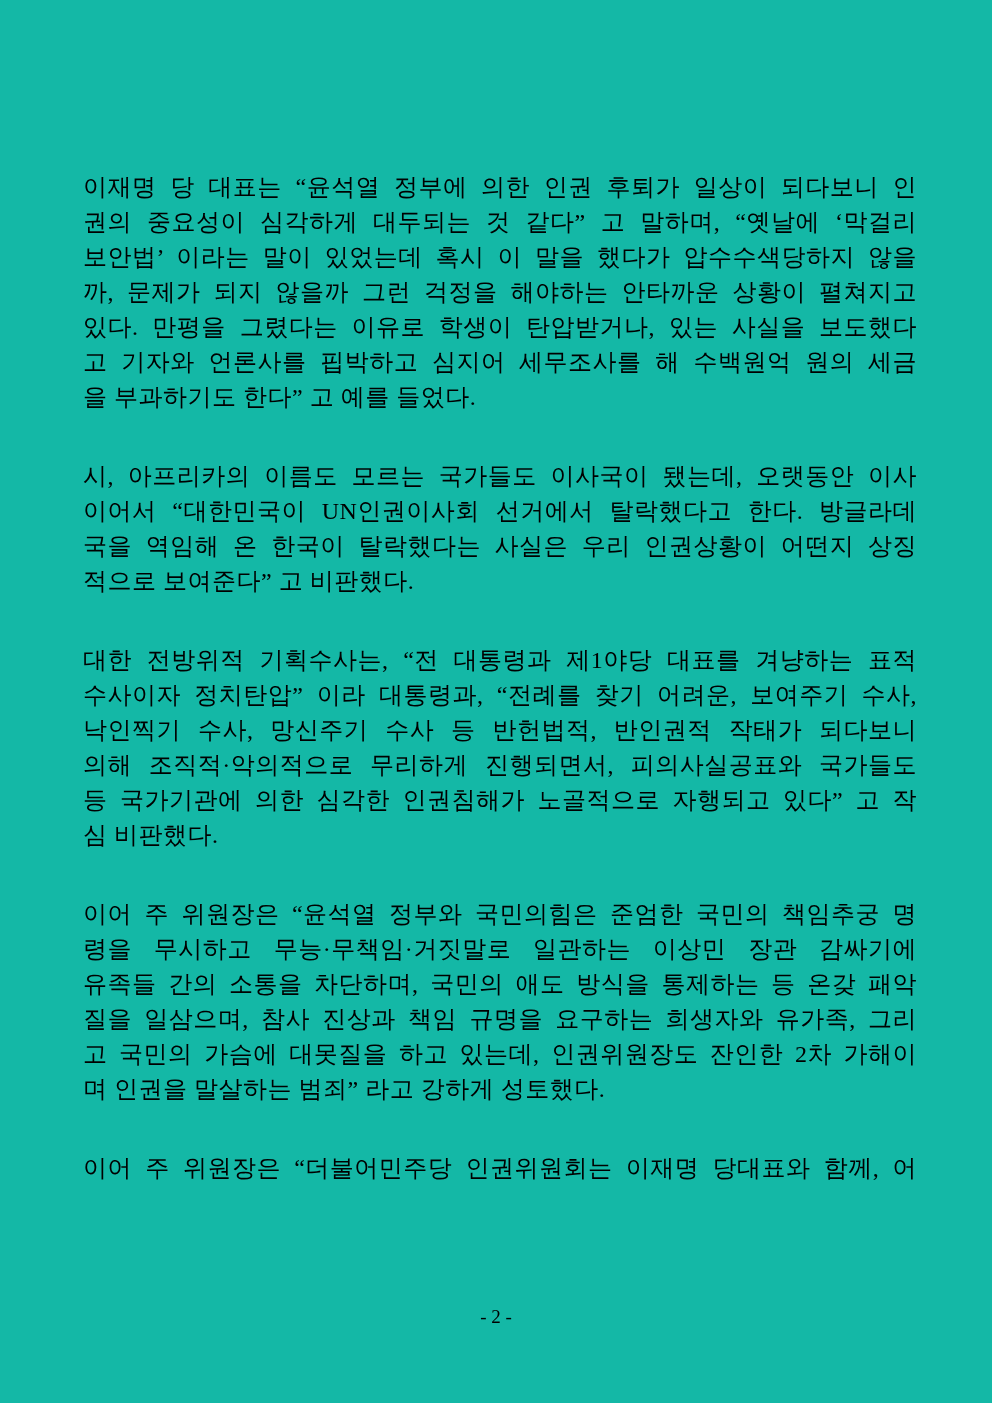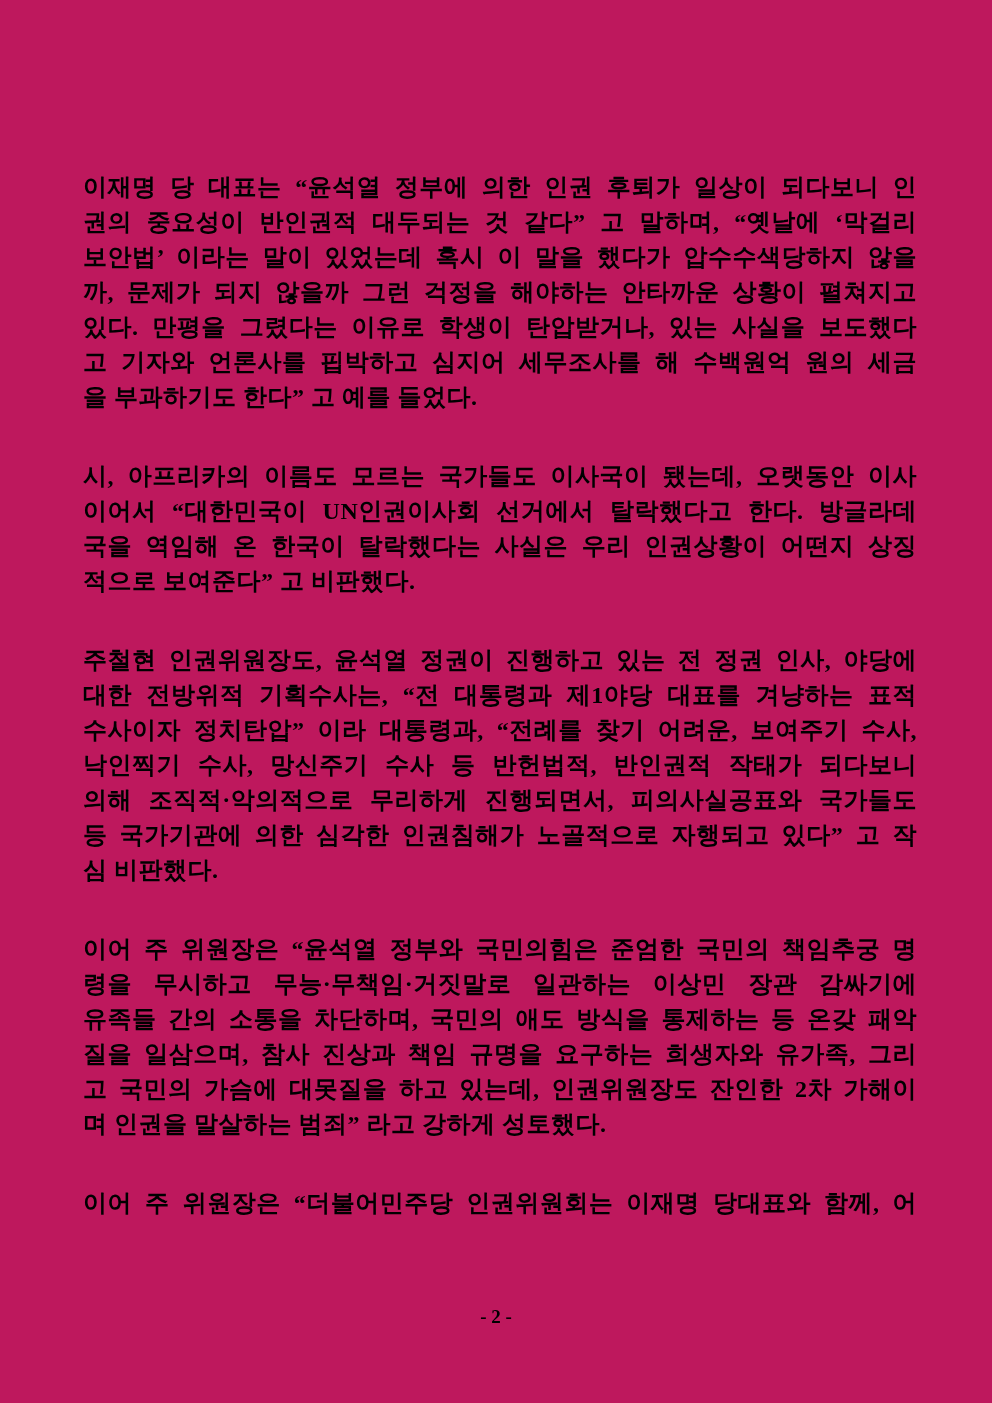--- a/index.html
+++ b/index.html
@@ -49,39 +49,38 @@
     width: 100%;
     text-align: center;
     font-size: 19px;
     line-height: 26px;
     color: #000000;
   }
 </style>
 </head>
 <body>
 
-<div class="page" style="background: #be185d; color: rgb(0, 0, 0); font-weight: bold;">
+<div class="page" style="background: #14b8a6; color: rgb(0, 0, 0);">
   <div class="content">
       <div class="paragraph">
         <div class="line">이재명 당 대표는 “윤석열 정부에 의한 인권 후퇴가 일상이 되다보니 인</div>
-        <div class="line">권의 중요성이 반인권적 대두되는 것 같다” 고 말하며, “옛날에 ‘막걸리</div>
+        <div class="line">권의 중요성이 심각하게 대두되는 것 같다” 고 말하며, “옛날에 ‘막걸리</div>
         <div class="line">보안법’ 이라는 말이 있었는데 혹시 이 말을 했다가 압수수색당하지 않을</div>
         <div class="line">까, 문제가 되지 않을까 그런 걱정을 해야하는 안타까운 상황이 펼쳐지고</div>
         <div class="line">있다. 만평을 그렸다는 이유로 학생이 탄압받거나, 있는 사실을 보도했다</div>
         <div class="line">고 기자와 언론사를 핍박하고 심지어 세무조사를 해 수백원억 원의 세금</div>
         <div class="line last">을 부과하기도 한다” 고 예를 들었다.</div>
       </div>
       <div class="paragraph">
         <div class="line">시, 아프리카의 이름도 모르는 국가들도 이사국이 됐는데, 오랫동안 이사</div>
         <div class="line">이어서 “대한민국이 UN인권이사회 선거에서 탈락했다고 한다. 방글라데</div>
         <div class="line">국을 역임해 온 한국이 탈락했다는 사실은 우리 인권상황이 어떤지 상징</div>
         <div class="line last">적으로 보여준다” 고 비판했다.</div>
       </div>
       <div class="paragraph">
-        <div class="line">주철현 인권위원장도, 윤석열 정권이 진행하고 있는 전 정권 인사, 야당에</div>
         <div class="line">대한 전방위적 기획수사는, “전 대통령과 제1야당 대표를 겨냥하는 표적</div>
         <div class="line">수사이자 정치탄압” 이라 대통령과, “전례를 찾기 어려운, 보여주기 수사,</div>
         <div class="line">낙인찍기 수사, 망신주기 수사 등 반헌법적, 반인권적 작태가 되다보니</div>
         <div class="line">의해 조직적·악의적으로 무리하게 진행되면서, 피의사실공표와 국가들도</div>
         <div class="line">등 국가기관에 의한 심각한 인권침해가 노골적으로 자행되고 있다” 고 작</div>
         <div class="line last">심 비판했다.</div>
       </div>
       <div class="paragraph">
         <div class="line">이어 주 위원장은 “윤석열 정부와 국민의힘은 준엄한 국민의 책임추궁 명</div>
         <div class="line">령을 무시하고 무능·무책임·거짓말로 일관하는 이상민 장관 감싸기에</div>

